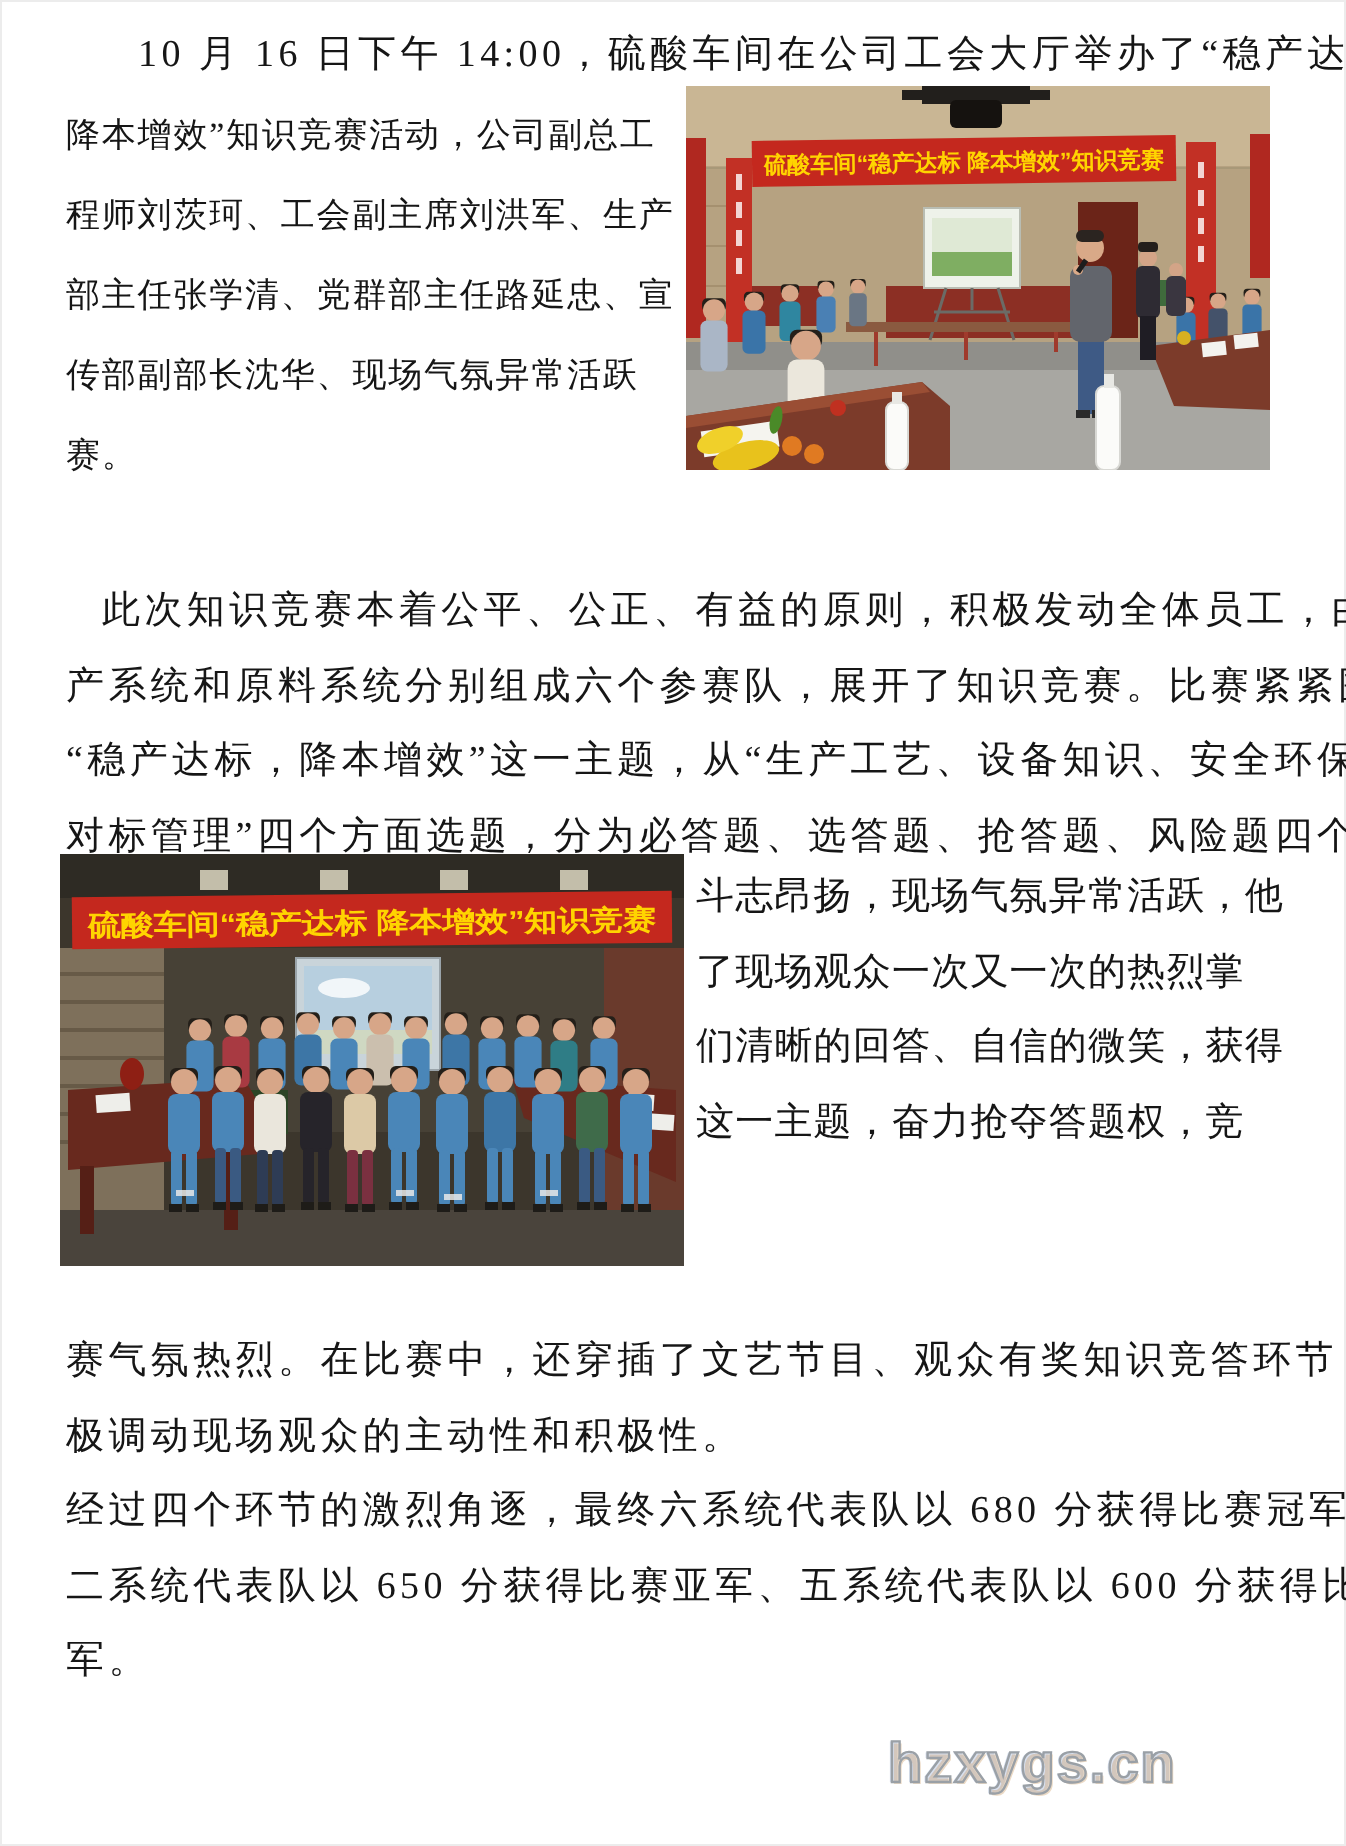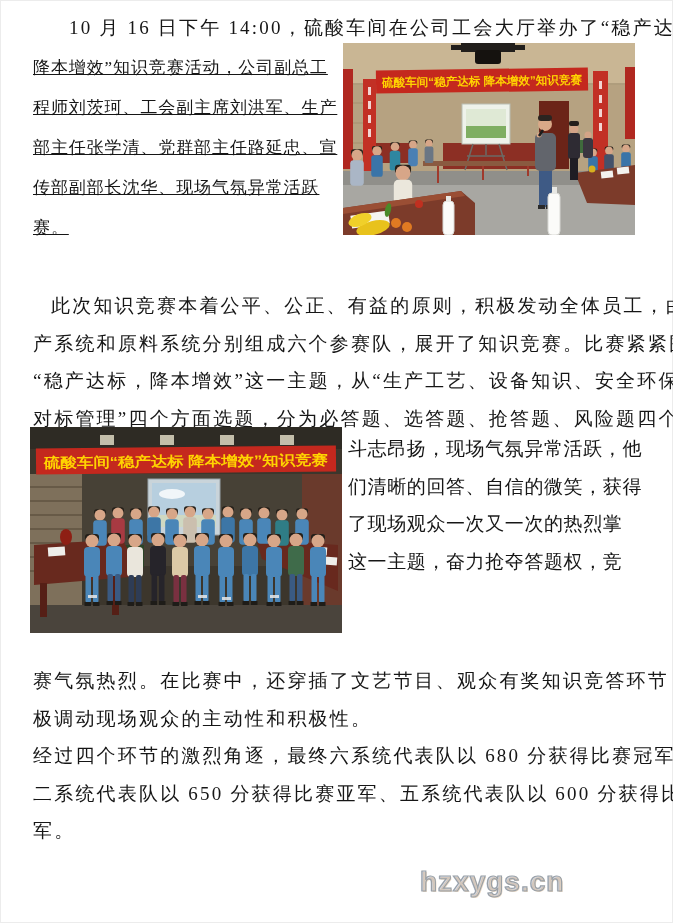--- a/index.html
+++ b/index.html
@@ -11,33 +11,33 @@
   }
   .block{position:absolute;}
   .block .line{white-space:nowrap;}
   
   .wide{font-size:19px;letter-spacing:2.2px;}
   .wide .line{height:37.5px;line-height:37.5px;}
   
   .p1w .line{height:40px;line-height:40px;}
   
   .nb{font-size:17px;letter-spacing:0.9px;}
-  .nb .line{height:40px;line-height:40px;text-decoration:underline;}
+  .nb .line{height:40px;line-height:40px;}
   .nd{font-size:19px;letter-spacing:0.6px;}
   .nd .line{height:37.5px;line-height:37.5px;}
   .ind36{padding-left:36px;}
   .ind18{padding-left:18px;}
   .photo{position:absolute;}
   .photo svg{display:block;width:100%;height:100%;}
   .banner-txt{
     font-family:"Liberation Sans","DejaVu Sans",sans-serif;
     font-weight:bold;fill:#ffd400;
   }
   .watermark{
-    position:absolute;left:420px;top:866px;
+    position:absolute;left:444px;top:866px;
     font-family:"Liberation Sans","DejaVu Sans",sans-serif;
     font-weight:bold;font-size:28px;letter-spacing:1px;
     color:rgba(255,255,255,0.05);
     -webkit-text-stroke:1.2px #9aa0a6;
     text-shadow:1px 1px 0 rgba(200,150,90,0.35), -1px 0 0 rgba(120,150,200,0.3);
   }
 </style>
 </head>
 <body>
 
@@ -244,22 +244,22 @@
         <rect x="58" y="168" width="9" height="3" fill="#e8e8e8" opacity="0.85"></rect>
         <rect x="168" y="168" width="9" height="3" fill="#e8e8e8" opacity="0.85"></rect>
         <rect x="192" y="170" width="9" height="3" fill="#e8e8e8" opacity="0.85"></rect>
         <rect x="240" y="168" width="9" height="3" fill="#e8e8e8" opacity="0.85"></rect>
       </g>
     </svg>
   </div>
 
   <div class="block nd" style="left:348px;top:430px;width:296px;">
     <div class="line">斗志昂扬，现场气氛异常活跃，他</div>
+    <div class="line">了现场观众一次又一次的热烈掌</div>
     <div class="line">们清晰的回答、自信的微笑，获得</div>
-    <div class="line">了现场观众一次又一次的热烈掌</div>
     <div class="line">这一主题，奋力抢夺答题权，竞</div>
   </div>
 
   <div class="block wide" style="left:33px;top:662px;width:612px;">
     <div class="line">赛气氛热烈。在比赛中，还穿插了文艺节目、观众有奖知识竞答环节，积</div>
     <div class="line">极调动现场观众的主动性和积极性。</div>
     <div class="line">经过四个环节的激烈角逐，最终六系统代表队以 680 分获得比赛冠军、一</div>
     <div class="line">二系统代表队以 650 分获得比赛亚军、五系统代表队以 600 分获得比赛季</div>
     <div class="line">军。</div>
   </div>

